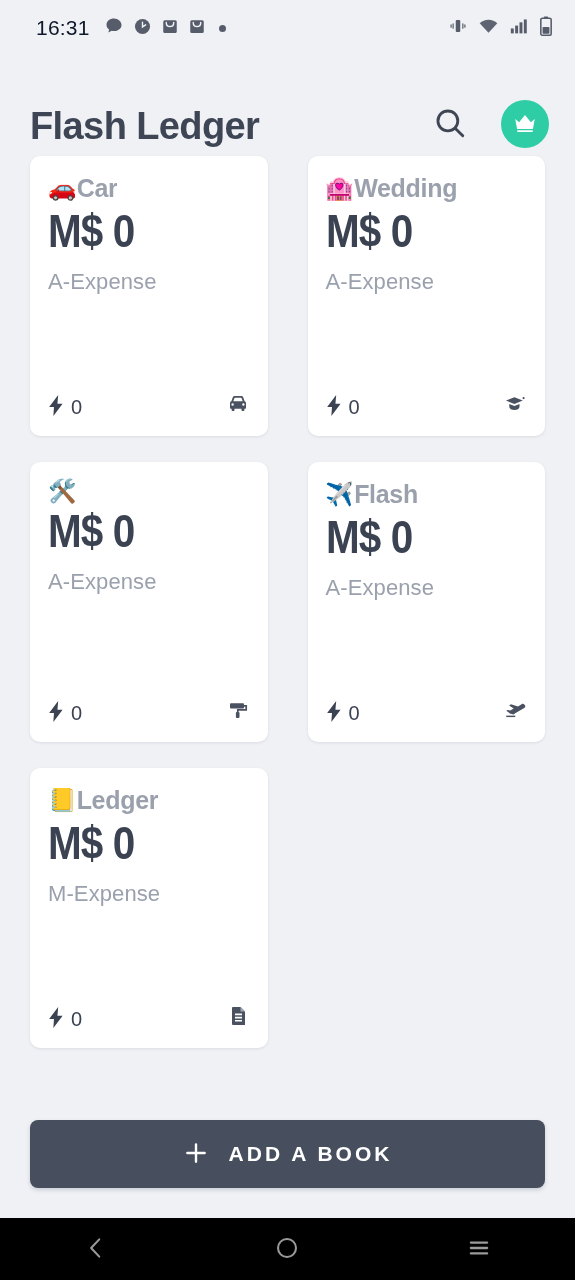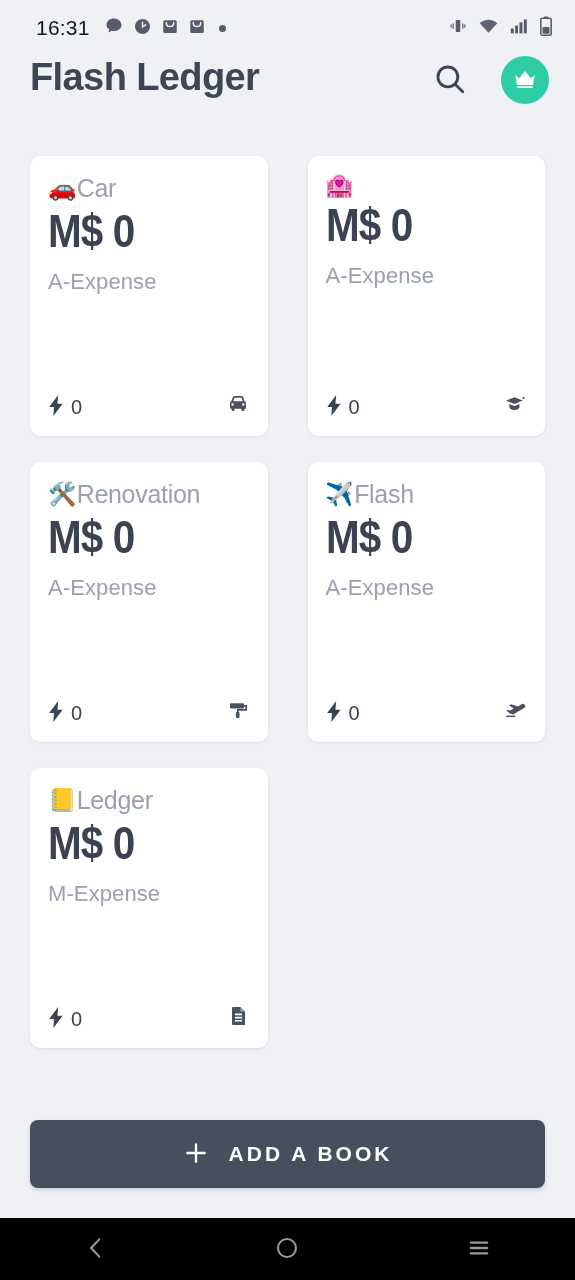--- a/index.html
+++ b/index.html
@@ -29,21 +29,21 @@
     color: #0f172a; font-weight: 400;
   }
   .sb-left-icons { display: flex; align-items: center; gap: 9px; margin-left: 14px; }
   .sb-right { margin-left: auto; display: flex; align-items: center; gap: 10px; }
   .sb-ic { display: block; }
   .sb-dot { width: 7px; height: 7px; border-radius: 50%; background: #565c6a; margin-left: 4px; }
 
   
   .header {
     height: 92px;
-    display: flex; align-items: flex-start;
+    display: flex; align-items: flex-end;
     padding: 0 26px 0 30px;
     flex: 0 0 auto;
   }
   .app-title {
     font-size: 38px; font-weight: 700;
     color: #3e4554; letter-spacing: -0.6px;
     white-space: nowrap;
   }
   .hdr-actions { margin-left: auto; display: flex; align-items: center; gap: 30px; }
   .search-btn {
@@ -77,21 +77,21 @@
     cursor: pointer;
     position: relative;
     overflow: hidden;
   }
   .card-head {
     display: flex; align-items: center; gap: 0px;
     margin-bottom: 2px;
   }
   .card-emoji { font-size: 23px; line-height: 1; flex: 0 0 auto; }
   .card-title {
-    font-size: 25px; font-weight: 400; color: #9aa1ad;
+    font-size: 25px; font-weight: 700; color: #9aa1ad;
     letter-spacing: -0.3px; white-space: nowrap; overflow: hidden; text-align: right;
   }
   .card-amount {
     font-size: 46px; font-weight: 700; color: #3b4353;
     letter-spacing: -1px; line-height: 1.05;
     font-family: "Liberation Sans Narrow", "Liberation Sans", sans-serif;
     transform: scaleX(.88); transform-origin: left center;
     margin-top: 2px;
   }
   .card-sub {
@@ -239,20 +239,21 @@
           <svg width="24" height="24" viewBox="0 0 24 24">
               <path fill="#3b4353" d="M5.4 9.2 6.8 5.3A2 2 0 0 1 8.7 4h6.6a2 2 0 0 1 1.9 1.3l1.4 3.9c.9.3 1.4 1 1.4 2v4.6c0 .6-.4 1-1 1h-.6v1.3c0 .6-.5 1-1.1 1h-.7c-.6 0-1.1-.4-1.1-1v-1.3H8.5v1.3c0 .6-.5 1-1.1 1h-.7c-.6 0-1.1-.4-1.1-1v-1.3H5c-.6 0-1-.4-1-1v-4.6c0-1 .5-1.7 1.4-2zm1.9.1h9.4l-1.1-3.1a.6.6 0 0 0-.6-.4H9a.6.6 0 0 0-.6.4l-1.1 3.1zM6.6 11.3a1.2 1.2 0 1 0 0 2.4 1.2 1.2 0 0 0 0-2.4zm10.8 0a1.2 1.2 0 1 0 0 2.4 1.2 1.2 0 0 0 0-2.4zm-7.6.3h4.4v1.8H9.8v-1.8z"></path>
             </svg>
         </span>
       </div>
     </div>
 
     <div class="card">
       <div class="card-head">
         <span class="card-emoji">🏩</span>
+        <span class="card-title">Wedding</span>
       </div>
       <div class="card-amount">M$ 0</div>
       <div class="card-sub">A-Expense</div>
       <div class="card-foot">
         <span class="foot-left">
           <span>
             <svg width="17" height="21" viewBox="0 0 14 20">
                 <path fill="#3b4353" d="M8.6 0 0 11.4h4.6L4 20l8.8-11.6H7.9L8.6 0z"></path>
               </svg>
           </span>
@@ -264,21 +265,20 @@
               <path fill="#3b4353" d="M6.3 11.9v2.8c0 2 2.3 3.3 5.1 3.3s5.1-1.3 5.1-3.3v-2.8l-5.1 2-5.1-2z"></path>
               <circle cx="20.6" cy="6.1" r="1.1" fill="#3b4353"></circle>
             </svg>
         </span>
       </div>
     </div>
 
     <div class="card">
       <div class="card-head">
         <span class="card-emoji">🛠️</span>
-        <span class="card-title">Renovation</span>
       </div>
       <div class="card-amount">M$ 0</div>
       <div class="card-sub">A-Expense</div>
       <div class="card-foot">
         <span class="foot-left">
           <span>
             <svg width="17" height="21" viewBox="0 0 14 20">
                 <path fill="#3b4353" d="M8.6 0 0 11.4h4.6L4 20l8.8-11.6H7.9L8.6 0z"></path>
               </svg>
           </span>

